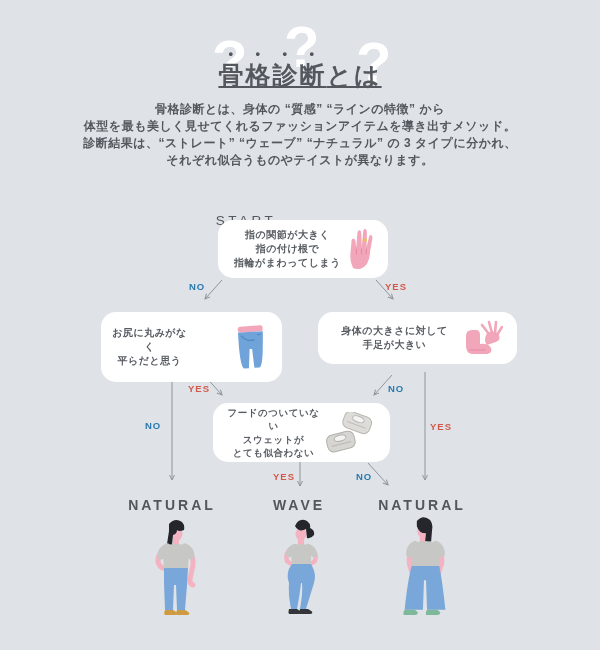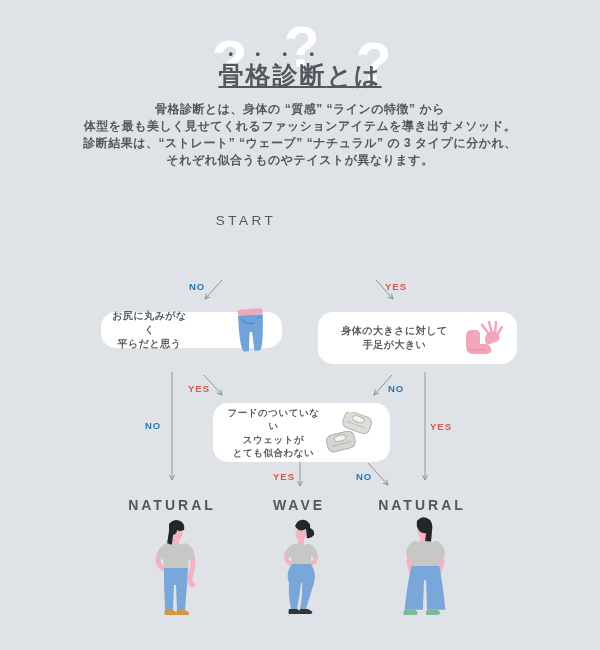--- a/index.html
+++ b/index.html
@@ -48,21 +48,21 @@
     position:absolute;z-index:2;background:var(--box);border-radius:15px;
     display:flex;align-items:center;justify-content:space-between;
     padding:0 14px 0 10px;
   }
   .qbox .qtext{
     flex:1;text-align:center;font-size:10px;font-weight:700;
     line-height:14px;color:#585c62;letter-spacing:0.5px;
   }
   .qbox .qicon{flex:0 0 auto;display:block;}
   .box-start{left:218px;top:220px;width:170px;height:58px;}
-  .box-hip{left:101px;top:312px;width:181px;height:36px;gap:46px;}
+  .box-hip{left:101px;top:312px;width:181px;height:70px;gap:46px;}
   .box-limbs{left:318px;top:312px;width:199px;height:52px;}
   .box-sweat{left:213px;top:403px;width:177px;height:59px;}
 
   .edge-label{
     position:absolute;z-index:2;transform:translateX(-50%);
     font-size:9.5px;font-weight:700;letter-spacing:1px;
   }
   .edge-label.yes{color:var(--yes);}
   .edge-label.no{color:var(--no);}
 
@@ -105,20 +105,36 @@
       <path d="M204 375 L222 395" marker-end="url(#ah)"></path>
       <path d="M392 375 L374 395" marker-end="url(#ah)"></path>
       <path d="M425 372 L425 480" marker-end="url(#ah)"></path>
       <path d="M300 462 L300 486" marker-end="url(#ah)"></path>
       <path d="M368 463 L388 485" marker-end="url(#ah)"></path>
     </g>
   </svg>
 
   <div class="start-label">START</div>
 
+  <div class="qbox box-start">
+    <div class="qtext">
+      <div>指の関節が大きく</div>
+      <div>指の付け根で</div>
+      <div>指輪がまわってしまう</div>
+    </div>
+    <svg class="qicon" width="27" height="42" viewBox="0 0 27 42">
+      <path d="M6 40 Q2.5 33 3.5 25 L4.5 13 Q4.6 10.4 6.4 10.4 Q8.2 10.5 8.4 13 L9.2 19.5 L10.4 5 Q10.6 2.2 12.4 2.3 Q14.2 2.4 14.3 5.2 L14.8 19 L16.2 3.4 Q16.5 0.8 18.2 1 Q19.9 1.2 19.9 4 L19.6 19 L22 9 Q22.7 6.4 24.3 7.2 Q25.9 8 25.3 10.8 L23 24 Q22.5 38 13.5 40.7 Q9 41.8 6 40 Z" fill="#f2a6ba"></path>
+      <g stroke="#e589a6" stroke-width="1" fill="none" stroke-linecap="round">
+        <path d="M9.2 21 L9.5 26"></path>
+          <path d="M14.6 21 L14.4 26"></path>
+          <path d="M19.4 21 L19 26"></path>
+      </g>
+      <circle cx="18.2" cy="12" r="1.7" fill="#e6c34c"></circle>
+    </svg>
+  </div>
 
   <div class="edge-label no" style="left:197px;top:281px;">NO</div>
   <div class="edge-label yes" style="left:396px;top:281px;">YES</div>
 
   <div class="qbox box-hip">
     <div class="qtext">
       <div>お尻に丸みがなく</div>
       <div>平らだと思う</div>
     </div>
     <svg class="qicon" width="34" height="45" viewBox="0 0 34 45" style="transform:rotate(-4deg);">

